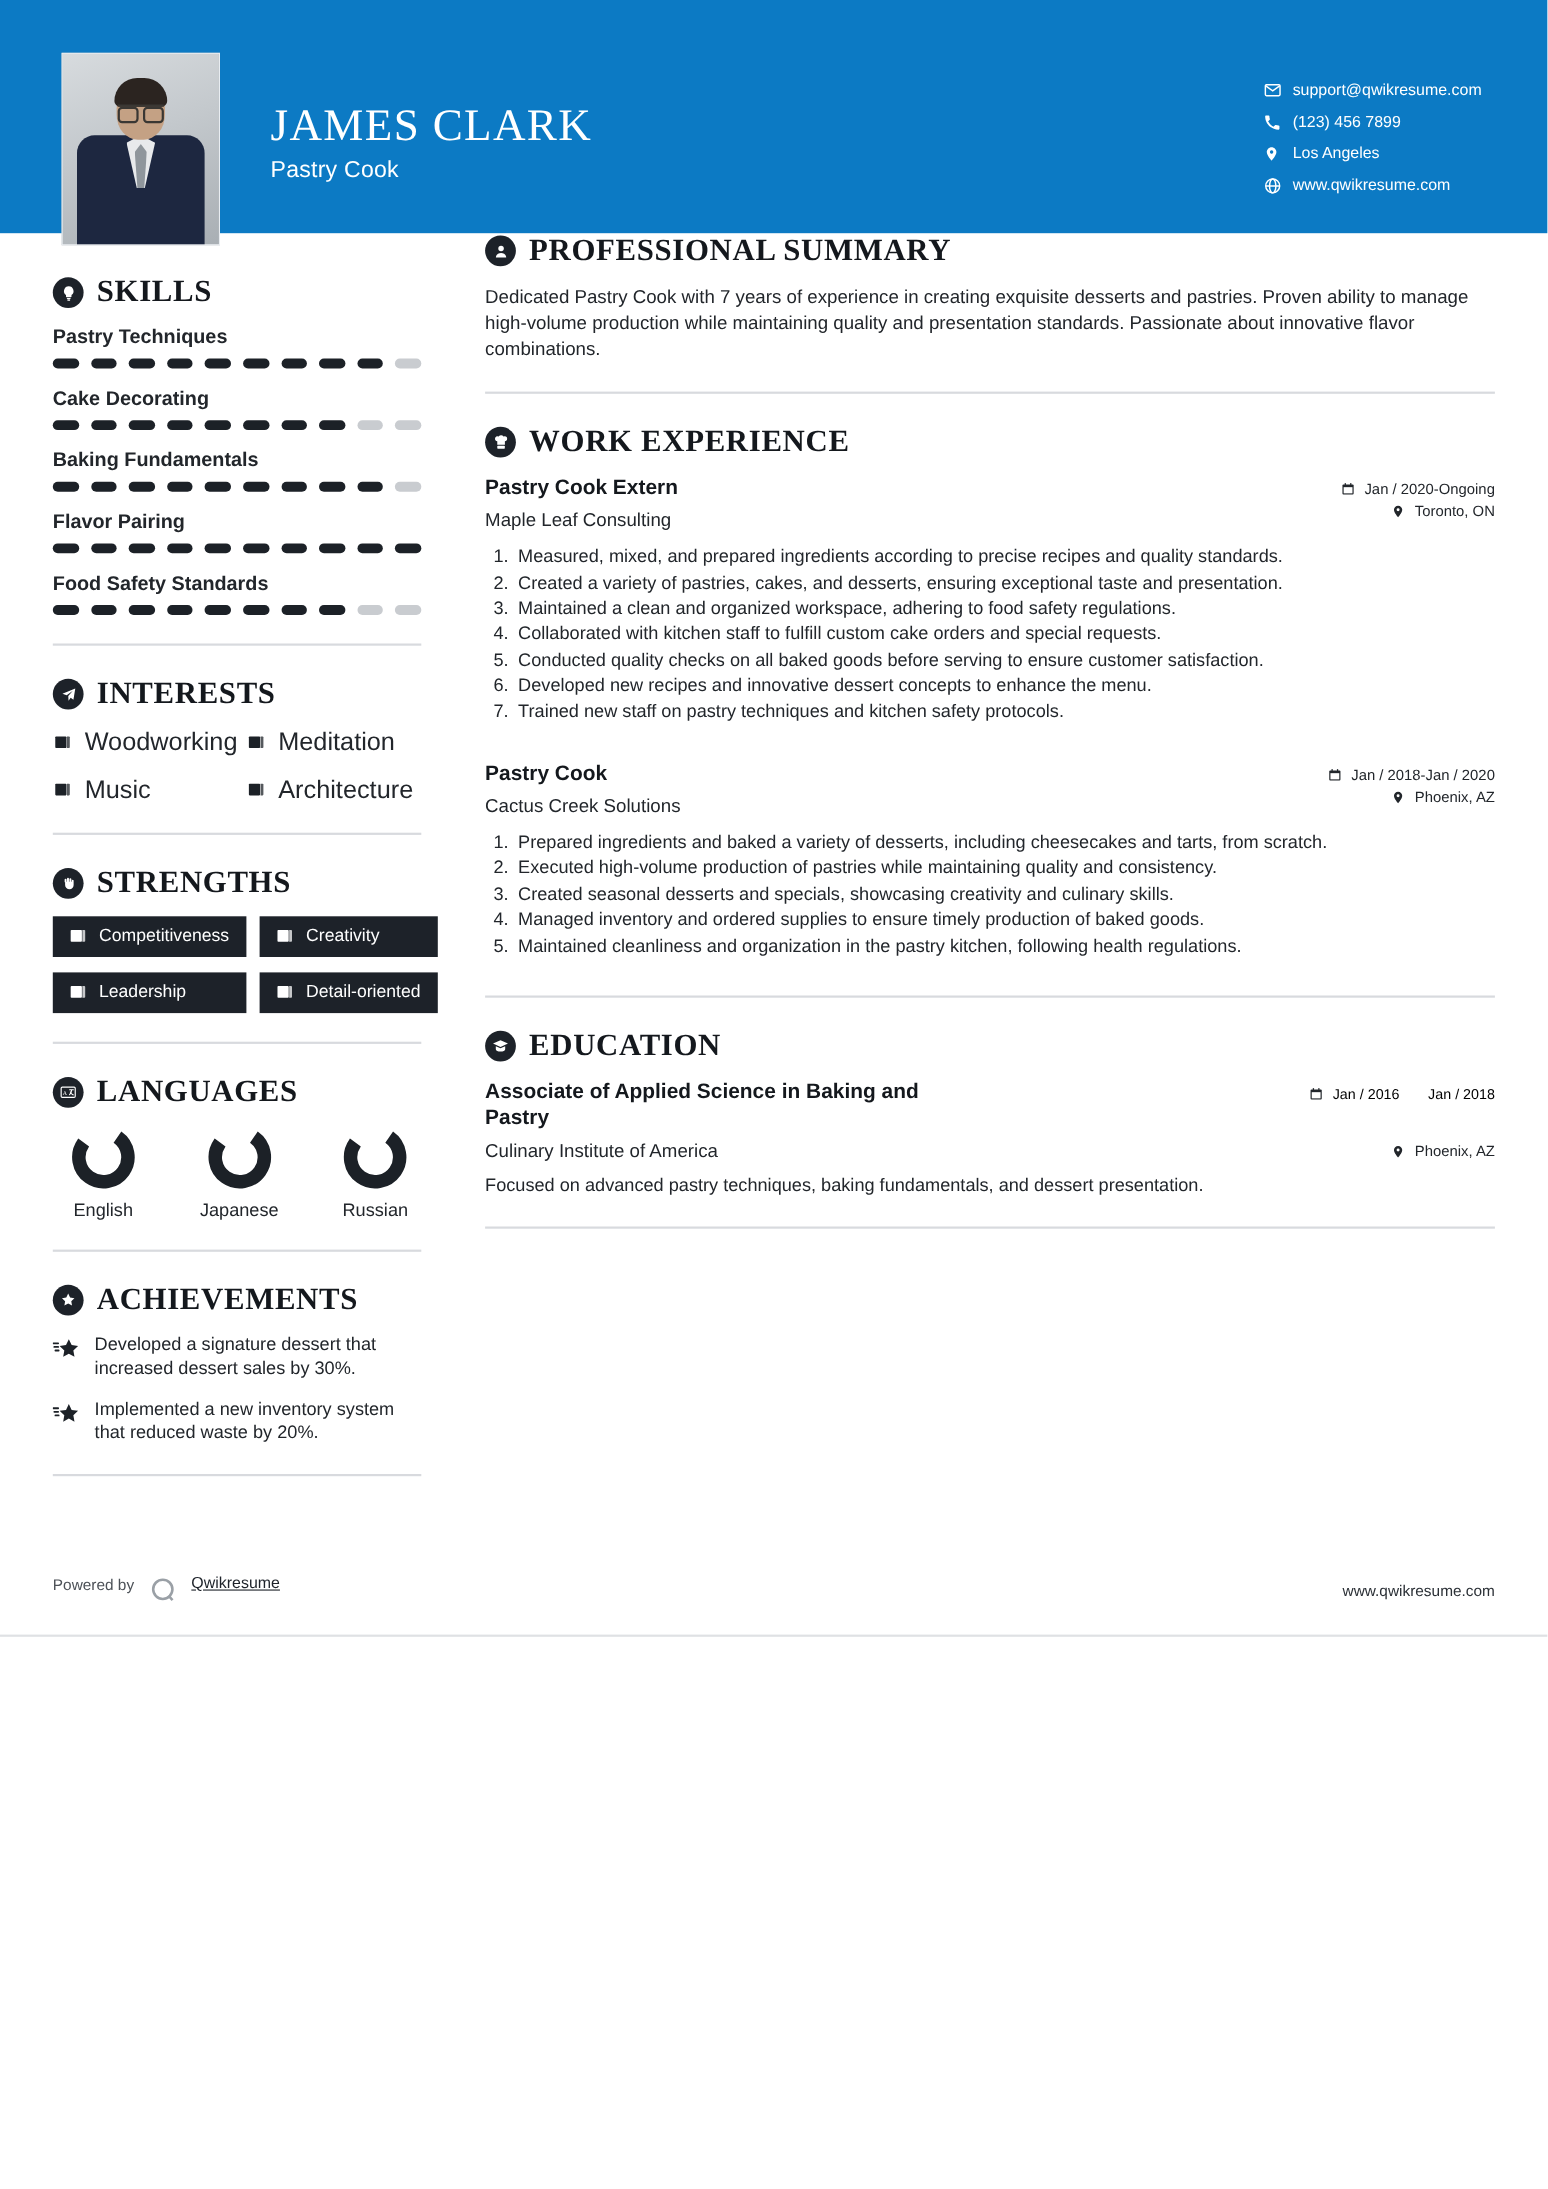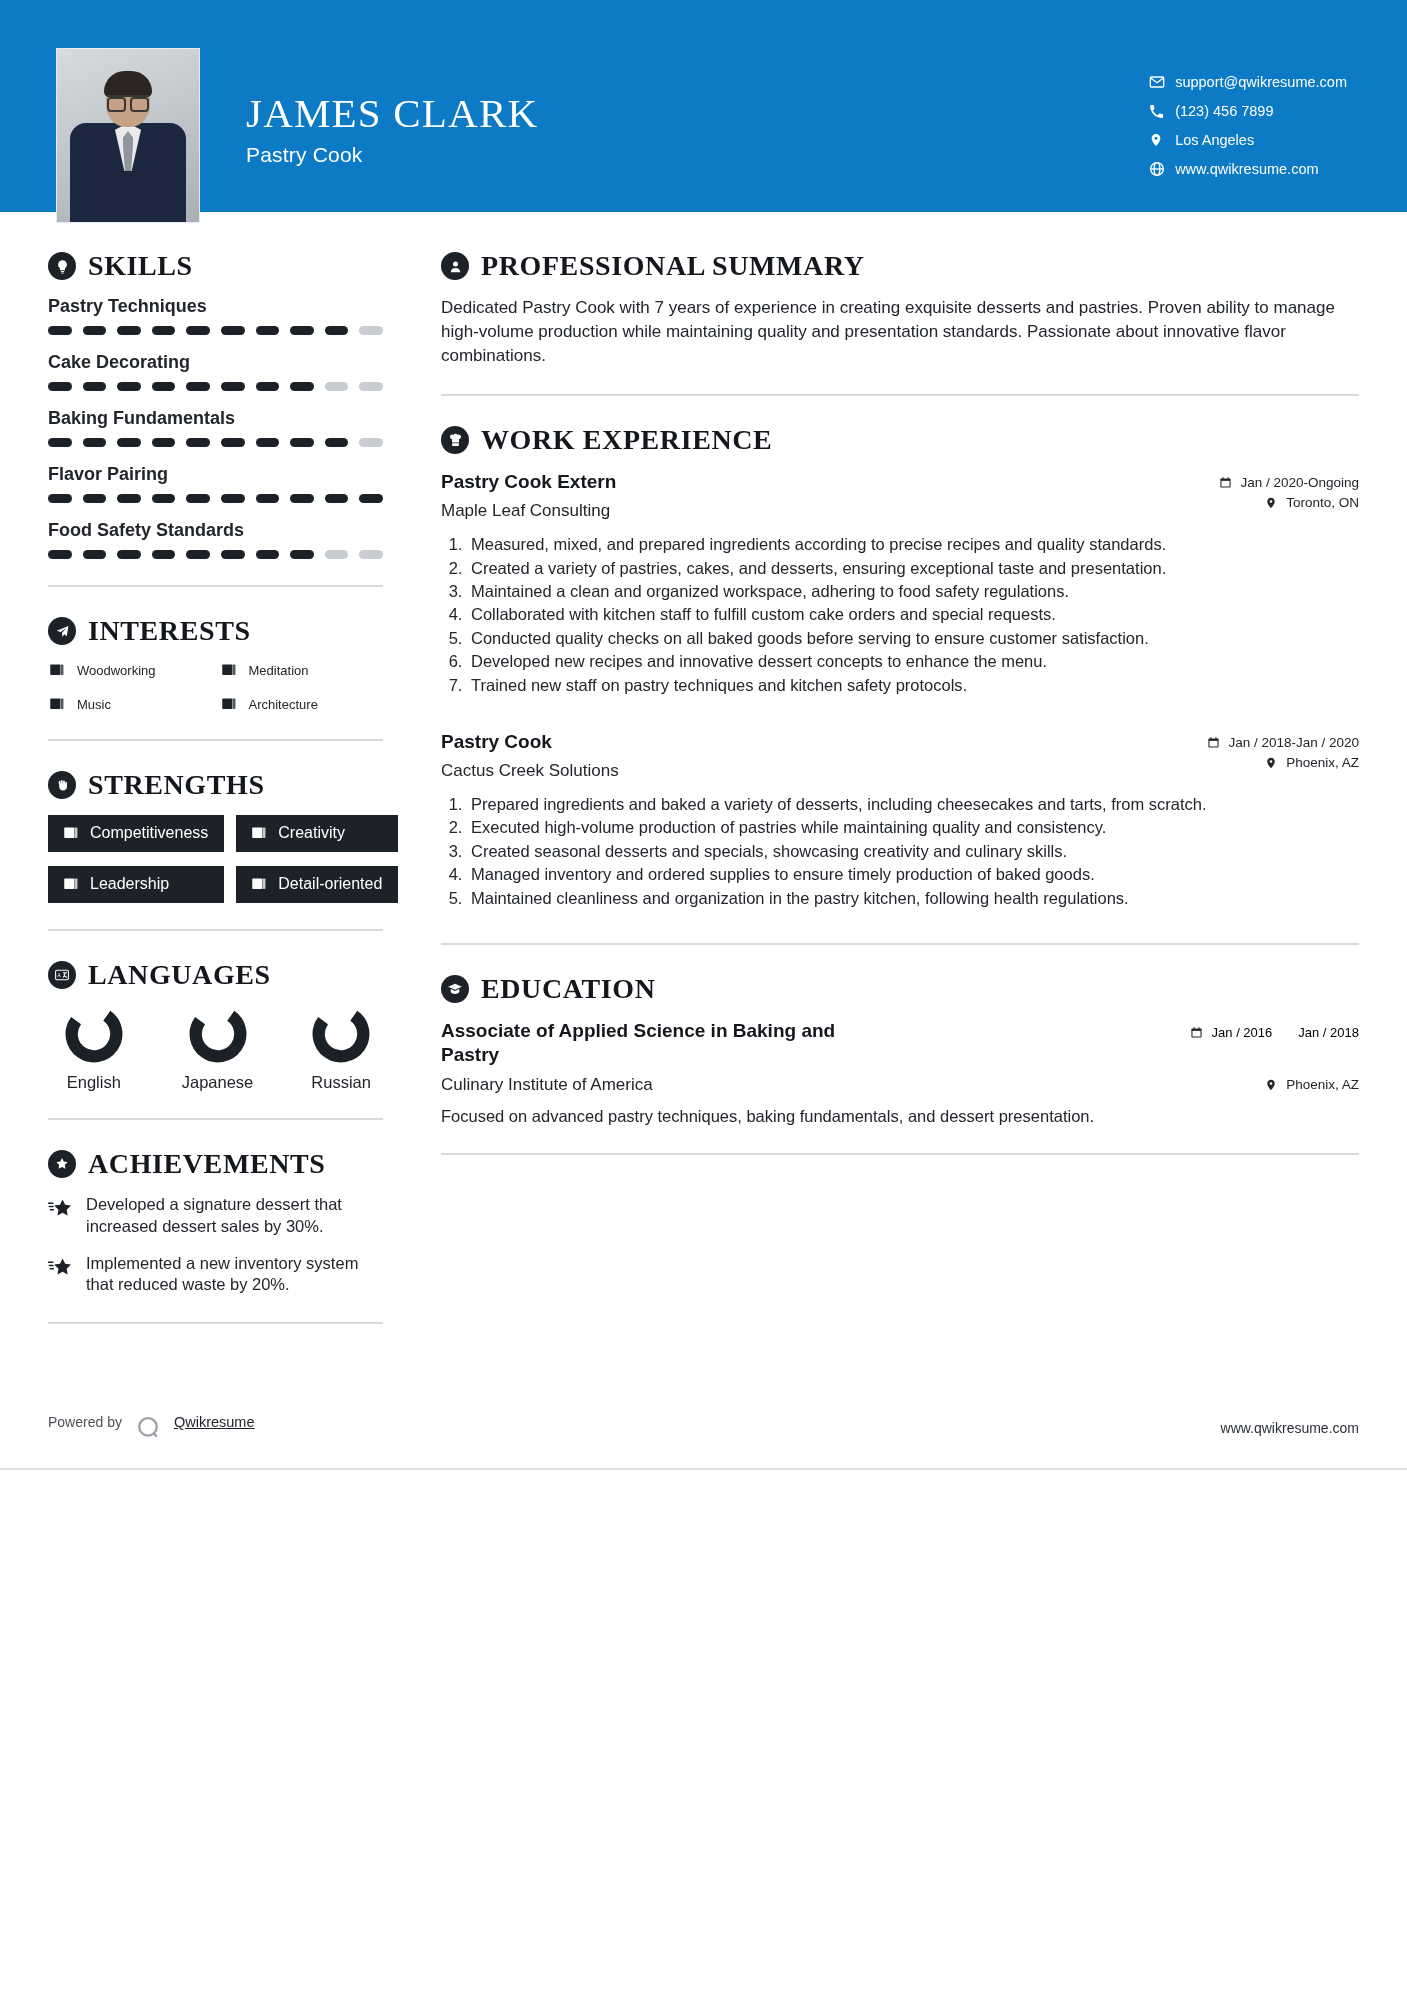--- a/index.html
+++ b/index.html
@@ -153,21 +153,20 @@
   }
   .col-left {
     width: 345px;
     flex: 0 0 345px;
     padding-top: 38px;
     padding-right: 10px;
   }
   .col-gap { flex: 0 0 48px; }
   .col-right {
     flex: 1 1 auto;
-    padding-top: 38px;
   }
 
   
   .sec-head {
     display: flex;
     align-items: center;
     gap: 12px;
     margin-bottom: 14px;
   }
   .sec-ico {
@@ -220,21 +219,21 @@
     display: grid;
     grid-template-columns: 1fr 1fr;
     row-gap: 16px;
     column-gap: 8px;
     margin-top: 4px;
   }
   .interest {
     display: flex;
     align-items: center;
     gap: 11px;
-    font-size: 13px;
+    font-size: 23px;
     color: #22262b;
   }
   .book-ico { flex: 0 0 18px; color: #1c2127; }
   .book-ico svg { display: block; }
 
   
   .strength-grid {
     display: grid;
     grid-template-columns: auto auto;
     justify-content: start;

